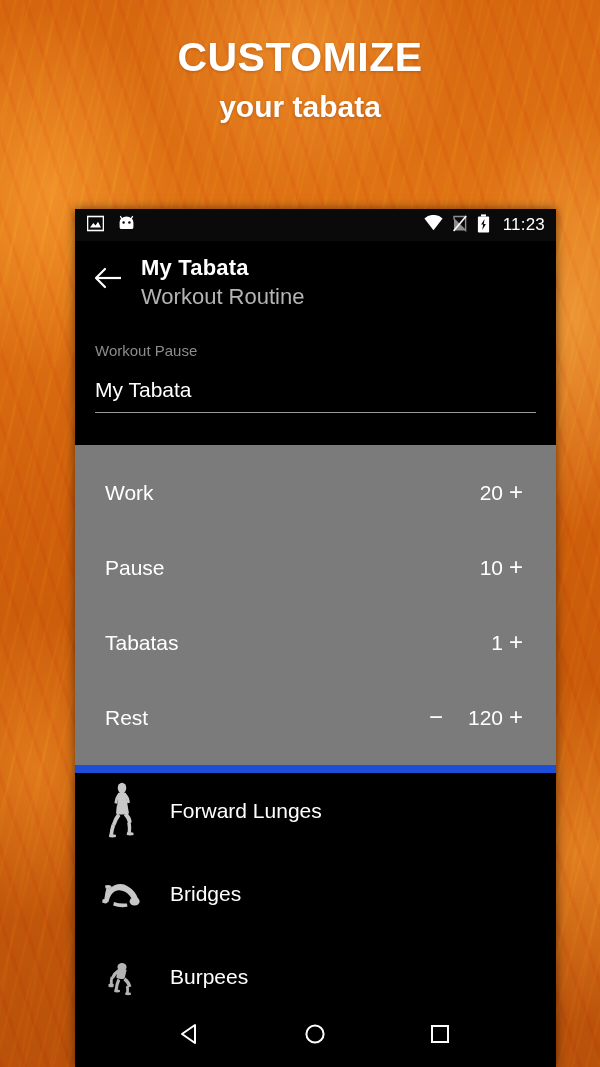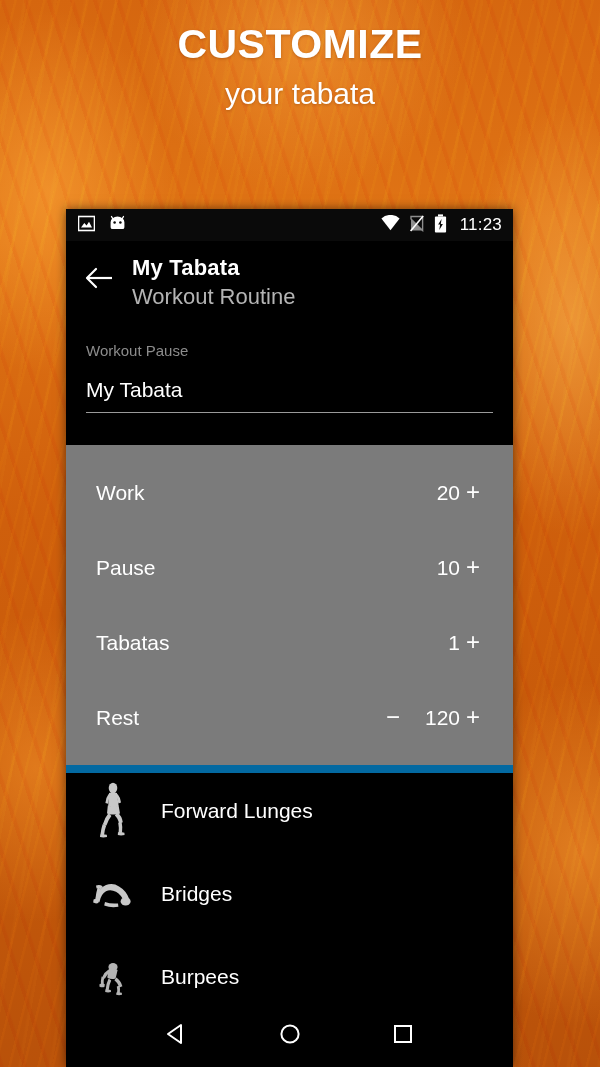--- a/index.html
+++ b/index.html
@@ -35,51 +35,51 @@
     background:
       repeating-linear-gradient(104deg, rgba(255,200,120,0.085) 0px, rgba(255,200,120,0.085) 2px, rgba(0,0,0,0) 3px, rgba(0,0,0,0) 14px),
       repeating-linear-gradient(72deg, rgba(120,40,0,0.10) 0px, rgba(120,40,0,0.10) 3px, rgba(0,0,0,0) 5px, rgba(0,0,0,0) 22px),
       repeating-linear-gradient(-80deg, rgba(255,225,160,0.06) 0px, rgba(255,225,160,0.06) 2px, rgba(0,0,0,0) 4px, rgba(0,0,0,0) 30px);
     mix-blend-mode: overlay;
   }
 
   
   #headline {
     position: absolute;
-    top: 23px;
+    top: 36px;
     left: 0;
     width: 100%;
     text-align: center;
     z-index: 4;
   }
   #headline .line1 {
     font-size: 41px;
     font-weight: bold;
     color: #ffffff;
     letter-spacing: 0.5px;
     line-height: 1.05;
     text-shadow: 0 1px 3px rgba(90,30,0,0.30);
   }
   #headline .line2 {
     font-size: 30px;
-    font-weight: normal;
+    font-weight: bold;
     color: #ffffff;
     margin-top: 12px;
     line-height: 1.05;
     text-shadow: 0 1px 3px rgba(90,30,0,0.30);
   }
 
   
   #phone {
     position: absolute;
-    left: 66px;
+    left: 75px;
     top: 209px;
-    width: 447px;
+    width: 481px;
     height: 858px;
-    background: #0369a1;
+    background: #1d4ed8;
     overflow: hidden;
     z-index: 5;
     box-shadow: 0 0 10px rgba(0,0,0,0.55);
   }
 
   
   .statusbar {
     height: 32px;
     background: #0a0a0a;
     display: flex;

